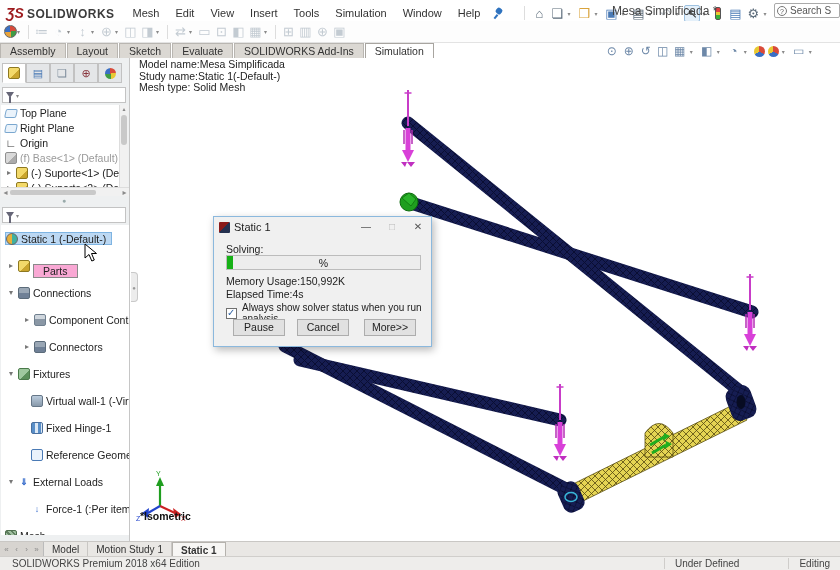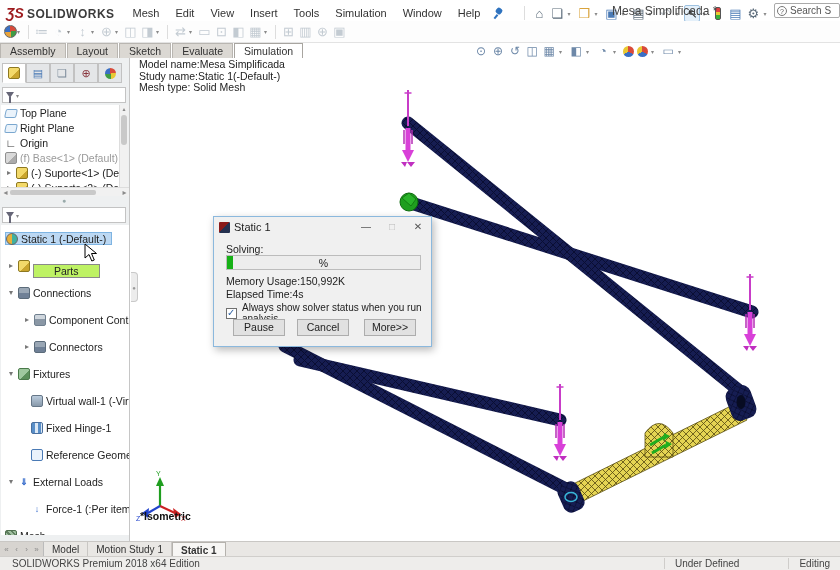--- a/index.html
+++ b/index.html
@@ -71,21 +71,21 @@
   .ic-contact{background:linear-gradient(#cfd6dd 0 45%,#8a97a5 45%);border:1px solid #70808f;}
   .ic-fixture{background:linear-gradient(135deg,#9ec89e 0 55%,#5a8f5a 55%);border:1px solid #4a7a4a;}
   .ic-vwall{background:linear-gradient(#bcd,#89a);border:1px solid #678;}
   .ic-hinge{background:repeating-linear-gradient(90deg,#5a8fc8 0 3px,#dce8f4 3px 6px);border:1px solid #4a6f9e;}
   .ic-refgeo{border:1.5px solid #4a7ab5;background:#eaf2fb;}
   .ic-extload{color:#2f66c9;font-weight:bold;}
   .ic-force{color:#2f66c9;font-weight:bold;}
   .ic-mesh{background:repeating-linear-gradient(45deg,#9fbf9f 0 2px,#607f60 2px 4px);border:1px solid #4f6f4f;}
   .ic-ropts{background:repeating-linear-gradient(#eee 0 2px,#999 2px 3px);border:1px solid #888;}
   .rootrow{background:#bcd8f3;border:1px solid #7eb4e2;width:max-content;padding-right:5px;}
-  .boxed{border:1px solid #8a8a8a;background:#bef264;padding:0 20px;margin-top:10px;}
+  .boxed{border:1px solid #8a8a8a;background:#f9a8d4;padding:0 9px;margin-top:10px;}
   .vscroll{position:absolute;right:1px;width:9px;background:#f1f1f1;border-left:1px solid #ddd;font-size:6px;color:#888;text-align:center;}
   .vthumb{position:absolute;left:1px;width:6px;background:#c9c9c9;border-radius:3px;}
   .hscroll{position:absolute;left:1px;height:9px;background:#f1f1f1;border-top:1px solid #ddd;display:flex;align-items:center;font-size:6px;color:#888;}
   .hthumb{height:5px;background:#c9c9c9;border-radius:2px;}
   .splitter{position:absolute;left:1px;width:126px;height:6px;display:flex;align-items:center;justify-content:center;color:#9aa;font-size:7px;}
 
   
   .viewport{position:absolute;left:131px;top:58px;width:709px;height:483px;background:#fff;}
   .modelinfo{position:absolute;left:8px;top:1px;font-size:10.5px;line-height:11.5px;color:#222;}
   .isolabel{position:absolute;left:9px;top:452px;font-size:10.5px;font-weight:bold;color:#111;}
@@ -201,20 +201,21 @@
     <span class="gico">▥</span>
     <span class="gico">⊕</span>
     <span class="gico">▣</span>
   </div>
 
   <div class="cmdrow">
     <span class="cmdtab">Assembly</span>
     <span class="cmdtab">Layout</span>
     <span class="cmdtab">Sketch</span>
     <span class="cmdtab">Evaluate</span>
+    <span class="cmdtab">SOLIDWORKS Add-Ins</span>
     <span class="cmdtab active">Simulation</span>
     <div class="headsup">
       <span class="hui">⊙</span>
       <span class="hui">⊕</span>
       <span class="hui">↺</span>
       <span class="hui">◫</span>
       <span class="hui">▦</span>
         <span class="caret">▾</span>
       <span class="hui">◧</span>
         <span class="caret">▾</span>

